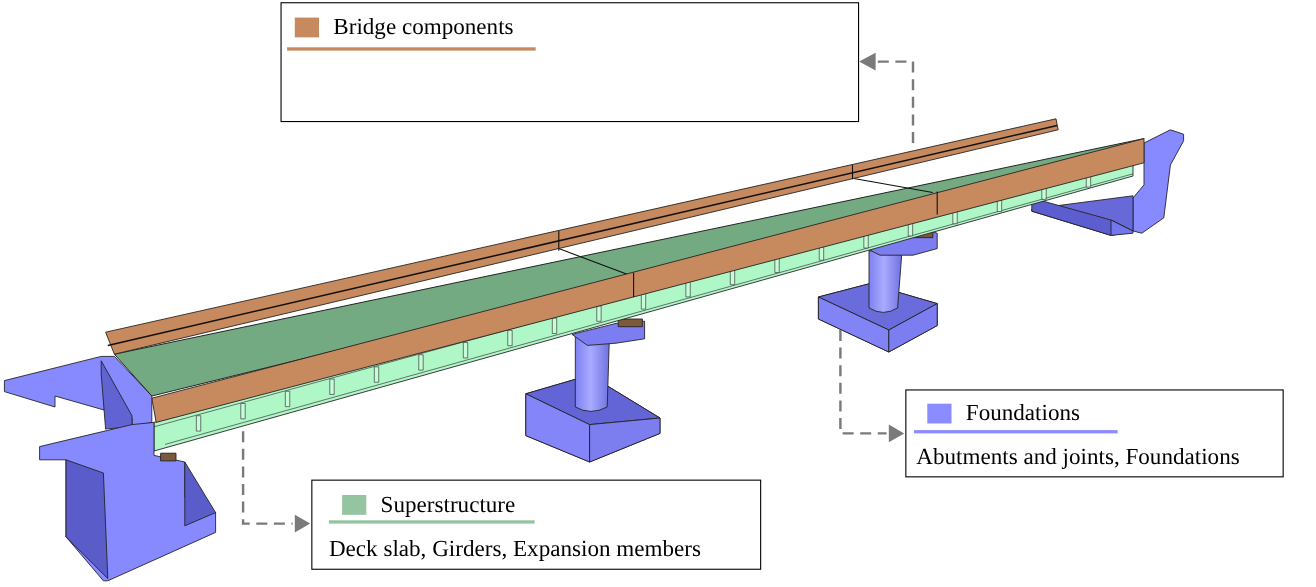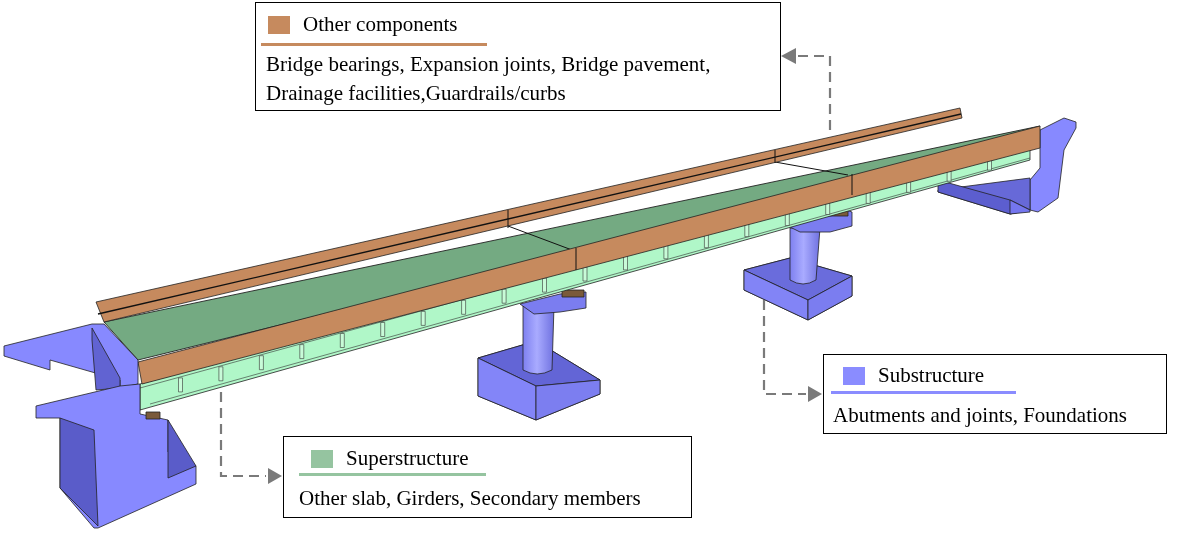--- a/index.html
+++ b/index.html
@@ -132,42 +132,38 @@
   <g fill="#7a7a7a">
     <polygon points="781,56 796,48 796,64"></polygon>
     <polygon points="282,476 268,468 268,484"></polygon>
     <polygon points="822,394 808,386 808,402"></polygon>
   </g>
 </svg>
 
 <div class="callout" id="callout-other">
   <div class="head">
     <span class="swatch" style="background:#c68a5e"></span>
-    <span class="title">Other components</span>
+    <span class="title">Bridge components</span>
   </div>
   <div class="rule" style="background:#c68a5e"></div>
-  <div class="body">
-    <div>Bridge bearings, Expansion joints, Bridge pavement,</div>
-    <div>Drainage facilities,Guardrails/curbs</div>
-  </div>
 </div>
 
 <div class="callout" id="callout-super">
   <div class="head">
     <span class="swatch" style="background:#95c4a0"></span>
     <span class="title">Superstructure</span>
   </div>
   <div class="rule" style="background:#95c4a0"></div>
   <div class="body">
-    <div>Other slab, Girders, Secondary members</div>
+    <div>Deck slab, Girders, Expansion members</div>
   </div>
 </div>
 
 <div class="callout" id="callout-sub">
   <div class="head">
     <span class="swatch" style="background:#8a8cff"></span>
-    <span class="title">Substructure</span>
+    <span class="title">Foundations</span>
   </div>
   <div class="rule" style="background:#8a8cff"></div>
   <div class="body">
     <div>Abutments and joints, Foundations</div>
   </div>
 </div>
 
 </body></html>

